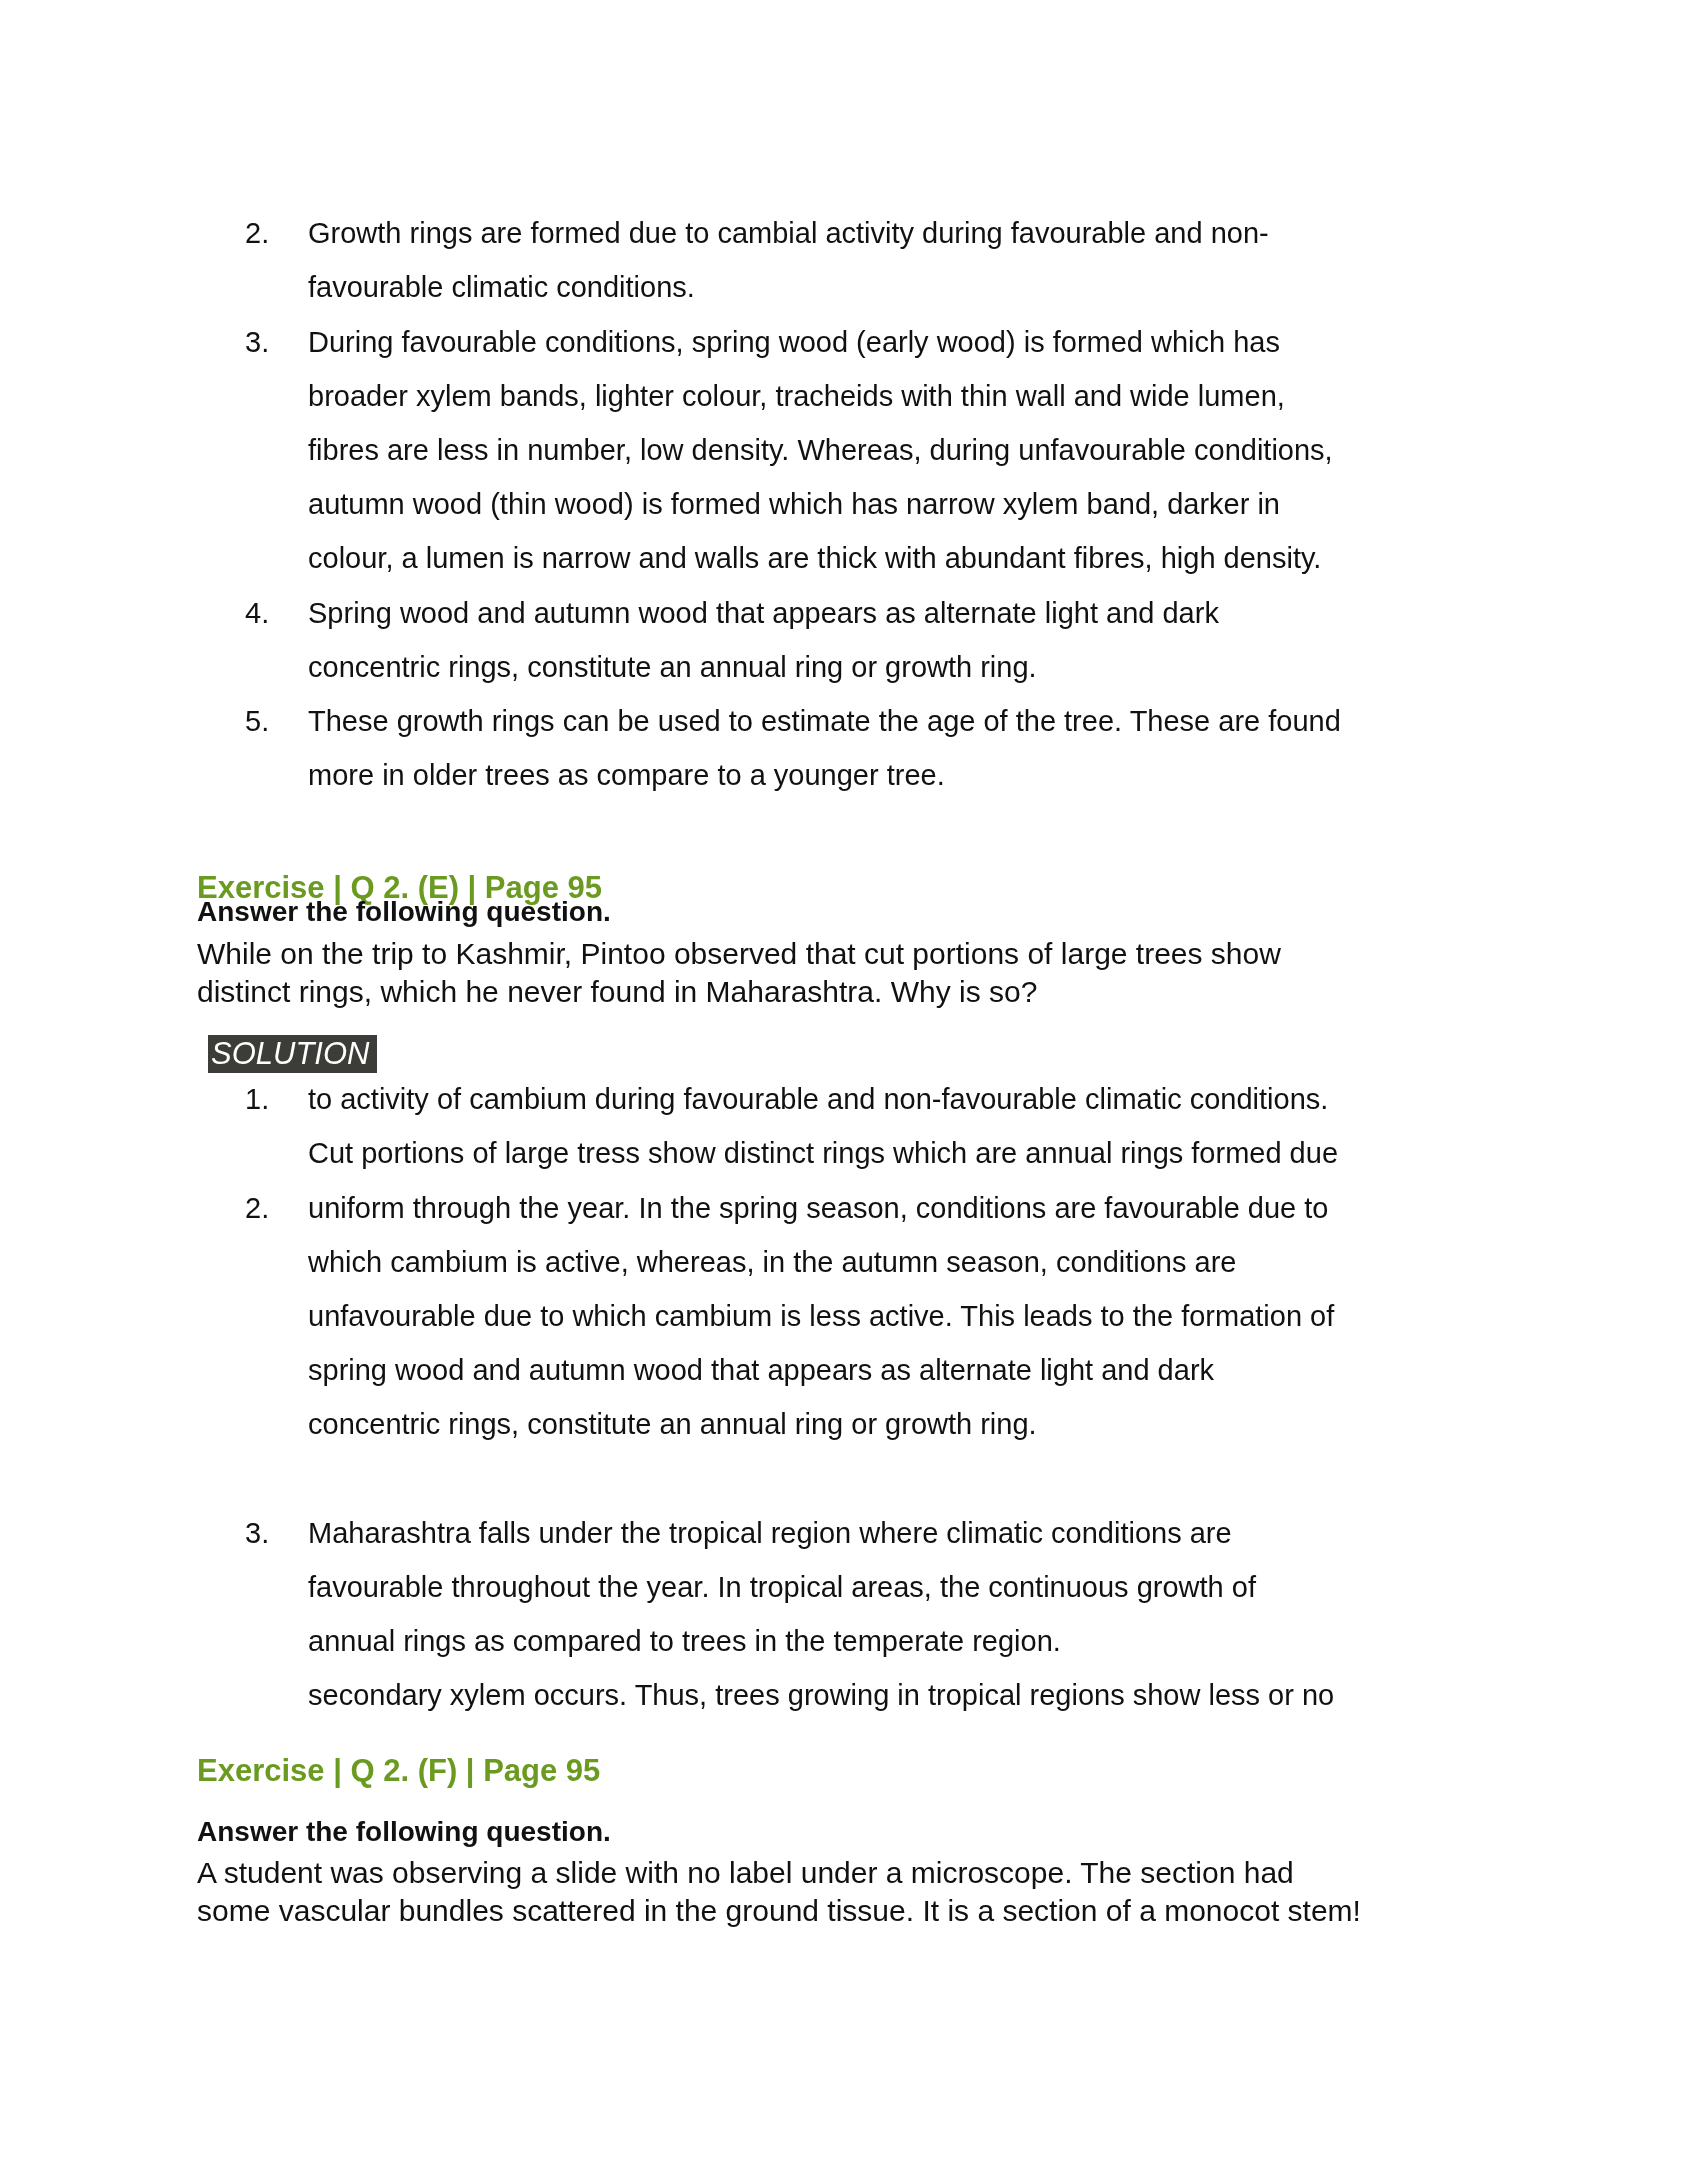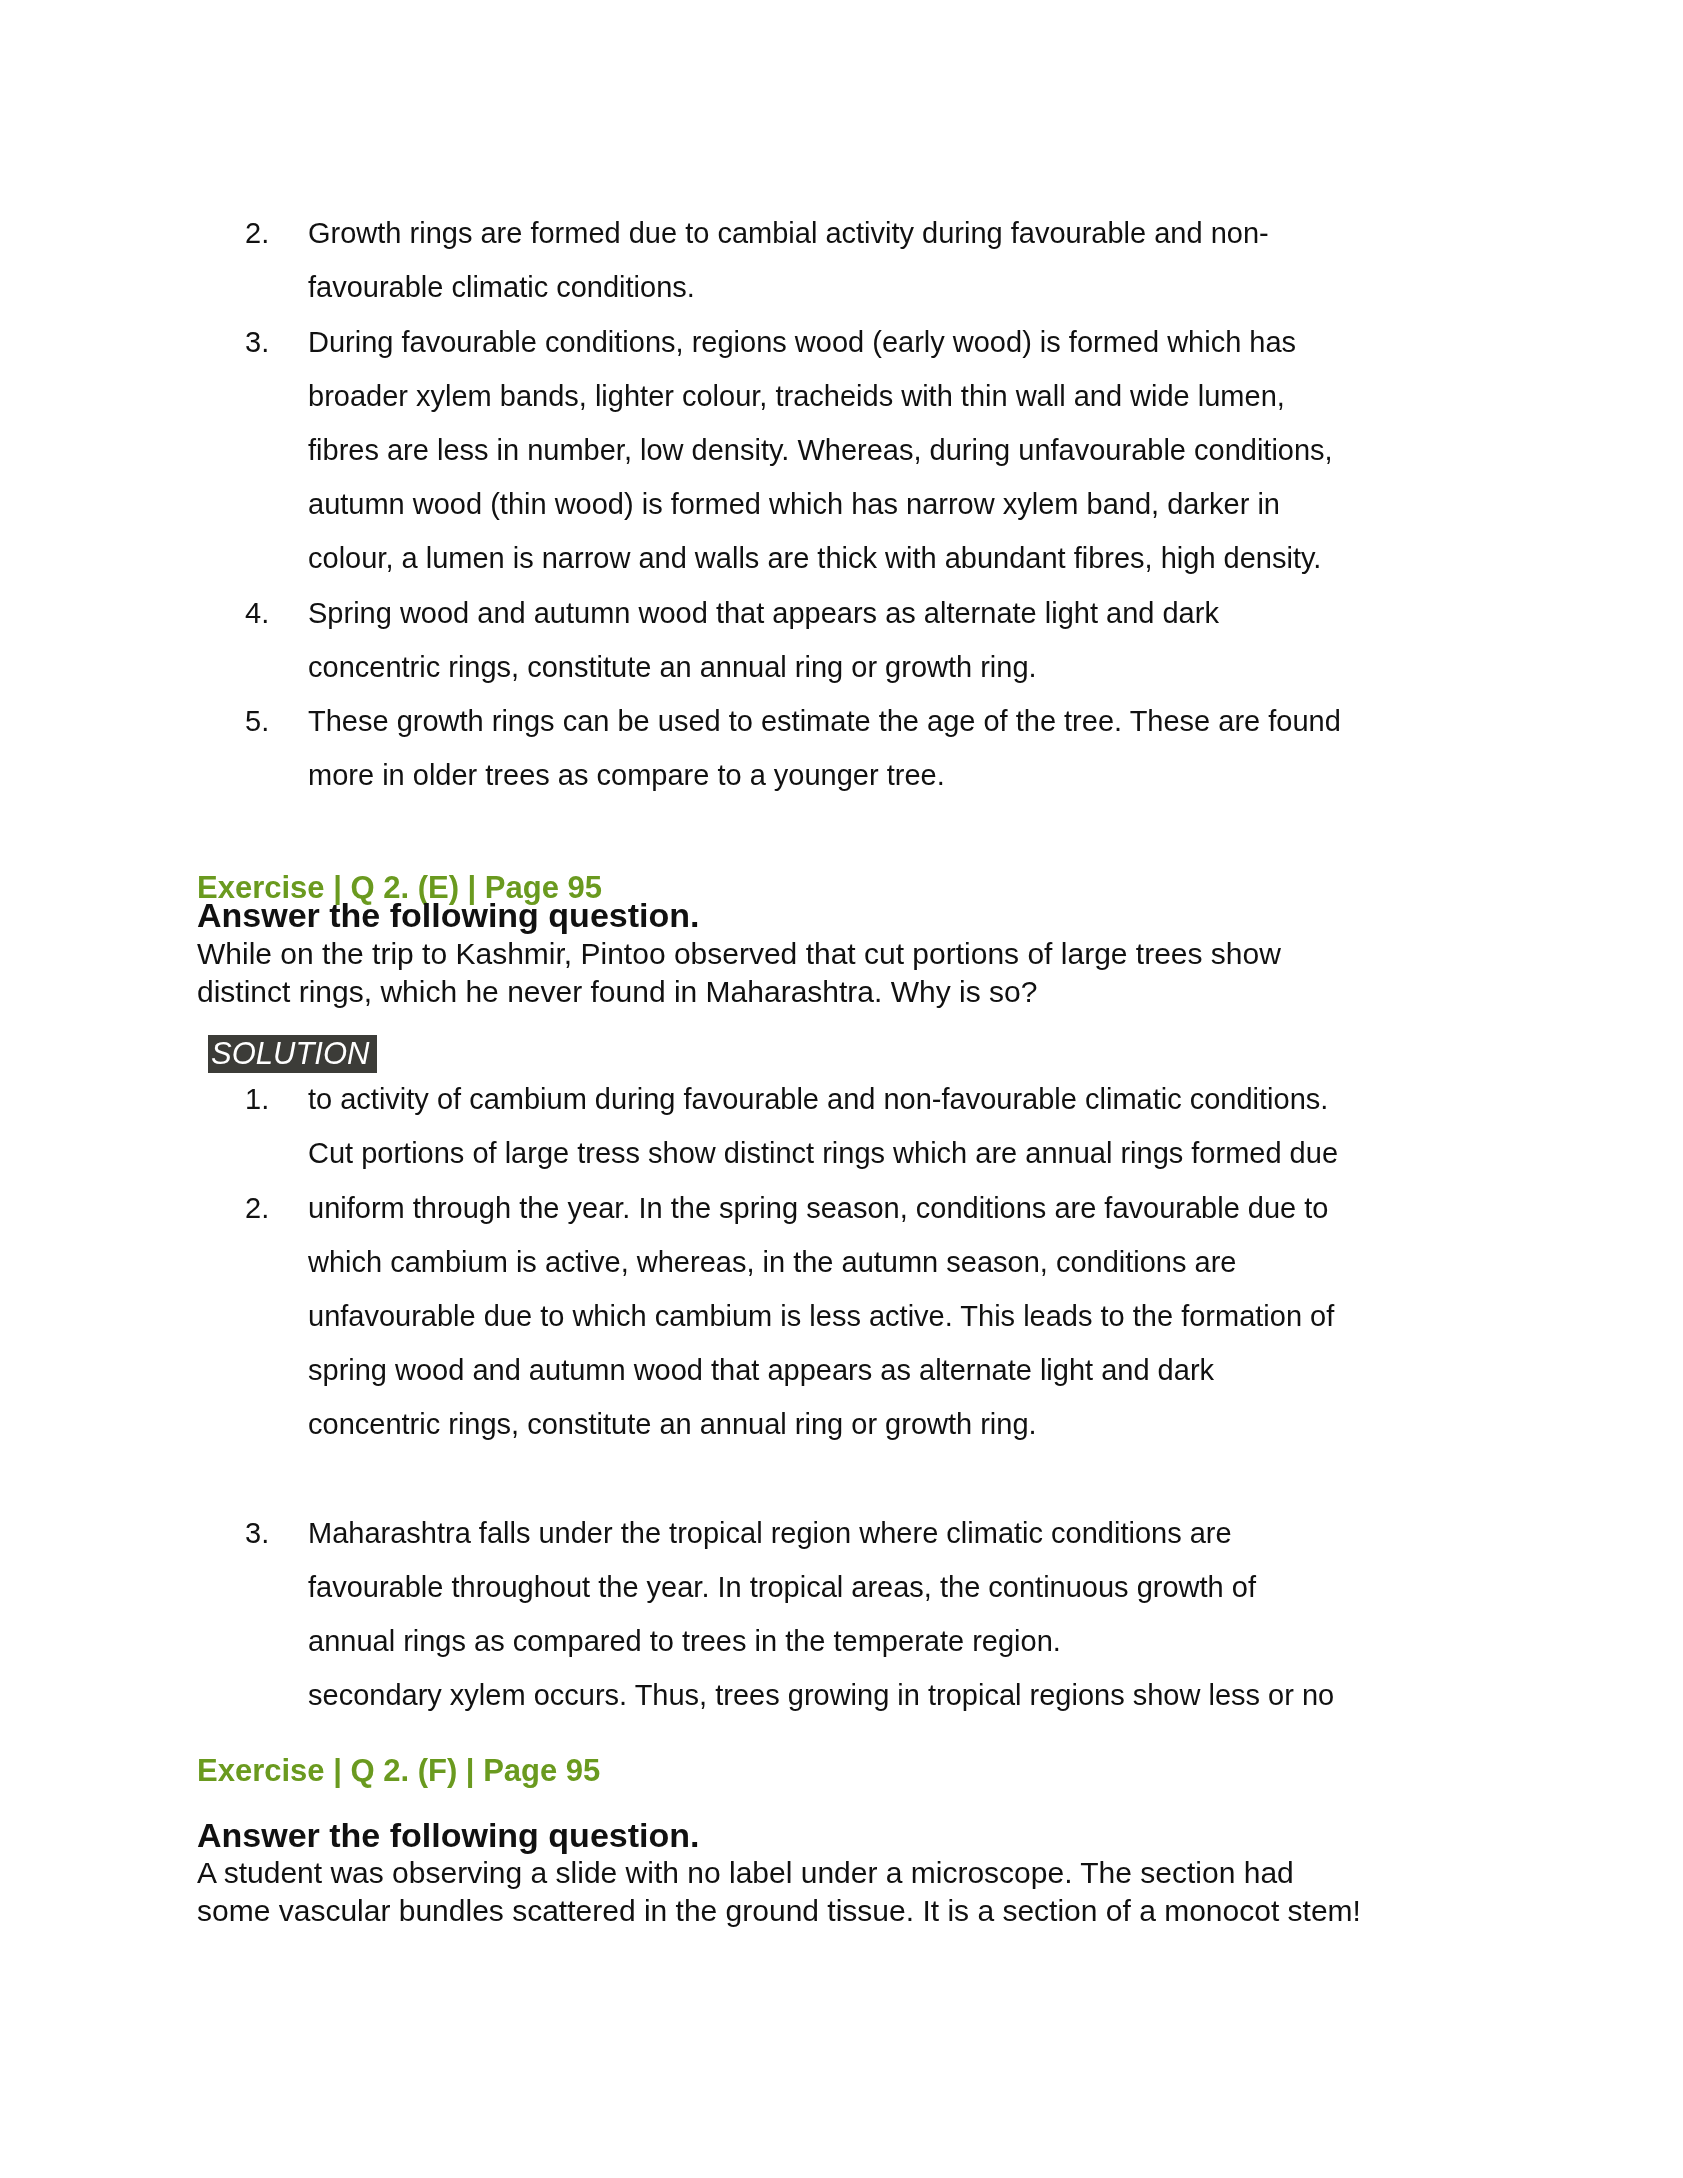--- a/index.html
+++ b/index.html
@@ -4,42 +4,42 @@
 <style>
   html, body { margin: 0; padding: 0; background: #ffffff; }
   body { width: 1683px; height: 2178px; position: relative; overflow: hidden;
          font-family: "Liberation Sans", sans-serif; color: #111111; }
   .list { position: absolute; left: 0; width: 1683px; }
   .li { position: relative; }
   .li .num { position: absolute; left: 245px; font-size: 29px; line-height: 54px; }
   .li .txt { position: absolute; left: 308px; width: 1198px; }
   .li .line { display: block; font-size: 29px; line-height: 54px; white-space: nowrap; }
   .heading { position: absolute; left: 197px; font-size: 31px; font-weight: bold; color: #6a9a1f; white-space: nowrap; }
-  .qlabel { position: absolute; left: 197px; font-size: 34px; font-weight: bold; white-space: nowrap; }
+  .qlabel { position: absolute; left: 197px; font-size: 28px; font-weight: bold; white-space: nowrap; }
   .qtext { position: absolute; left: 197px; font-size: 30px; line-height: 38px; white-space: nowrap; }
   .qtext span { display: block; }
   .solution { position: absolute; left: 208px; top: 1035px; width: 169px; height: 38px; overflow: hidden;
               background: #3c3c38; color: #ffffff; font-style: italic; font-size: 31px; line-height: 38px;
               padding-left: 3px; box-sizing: border-box; white-space: nowrap; }
 </style>
 </head>
 <body>
 
 <div class="list" style="top:206px;">
   <div class="li" style="top:0px;">
     <span class="num">2.</span>
     <div class="txt">
       <span class="line">Growth rings are formed due to cambial activity during favourable and non-</span>
       <span class="line">favourable climatic conditions.</span>
     </div>
   </div>
   <div class="li" style="top:109px;">
     <span class="num">3.</span>
     <div class="txt">
-      <span class="line">During favourable conditions, regions wood (early wood) is formed which has</span>
+      <span class="line">During favourable conditions, spring wood (early wood) is formed which has</span>
       <span class="line">broader xylem bands, lighter colour, tracheids with thin wall and wide lumen,</span>
       <span class="line">fibres are less in number, low density. Whereas, during unfavourable conditions,</span>
       <span class="line">autumn wood (thin wood) is formed which has narrow xylem band, darker in</span>
       <span class="line">colour, a lumen is narrow and walls are thick with abundant fibres, high density.</span>
     </div>
   </div>
   <div class="li" style="top:380px;">
     <span class="num">4.</span>
     <div class="txt">
       <span class="line">Spring wood and autumn wood that appears as alternate light and dark</span>

